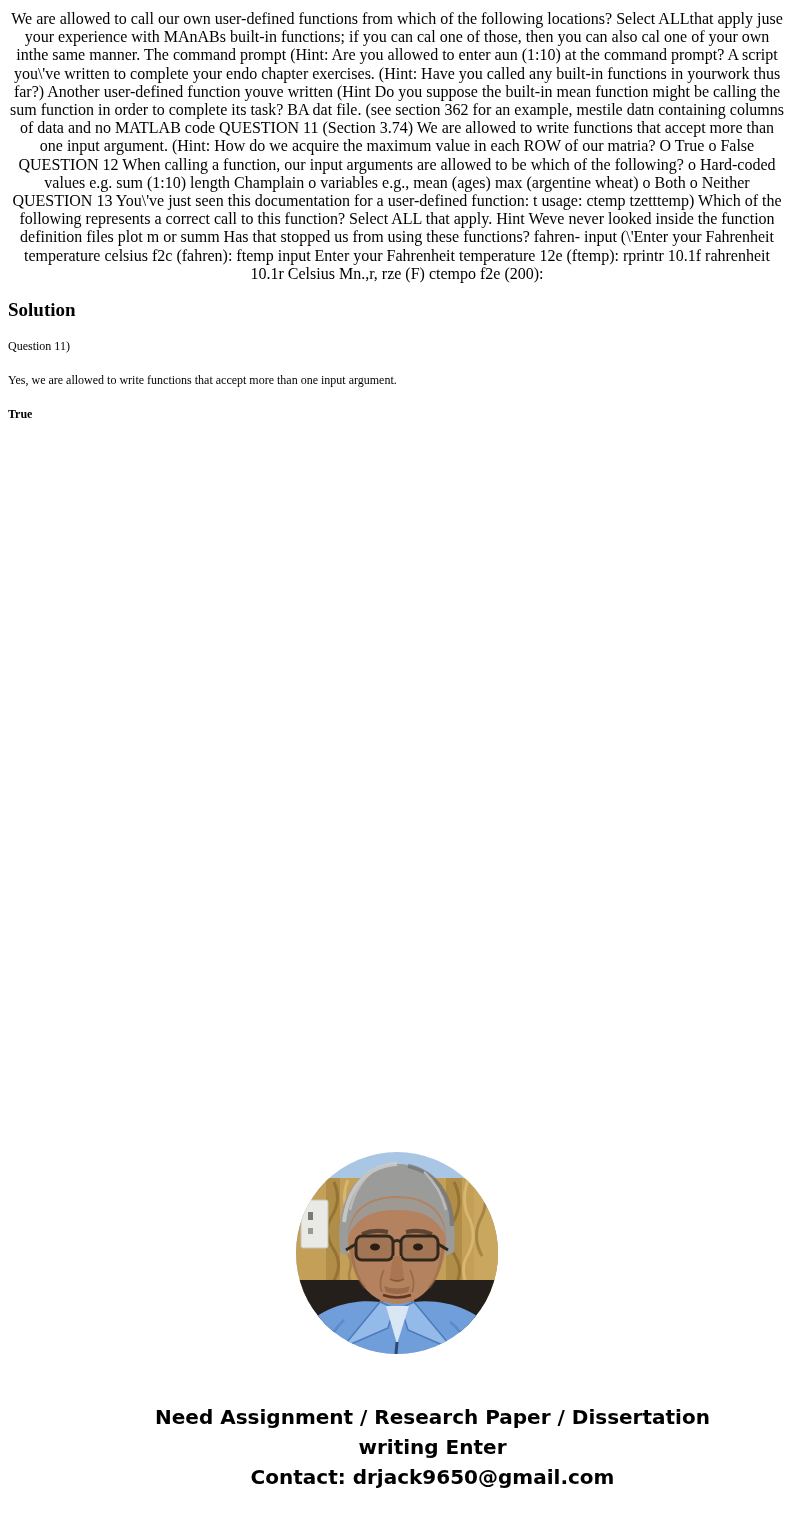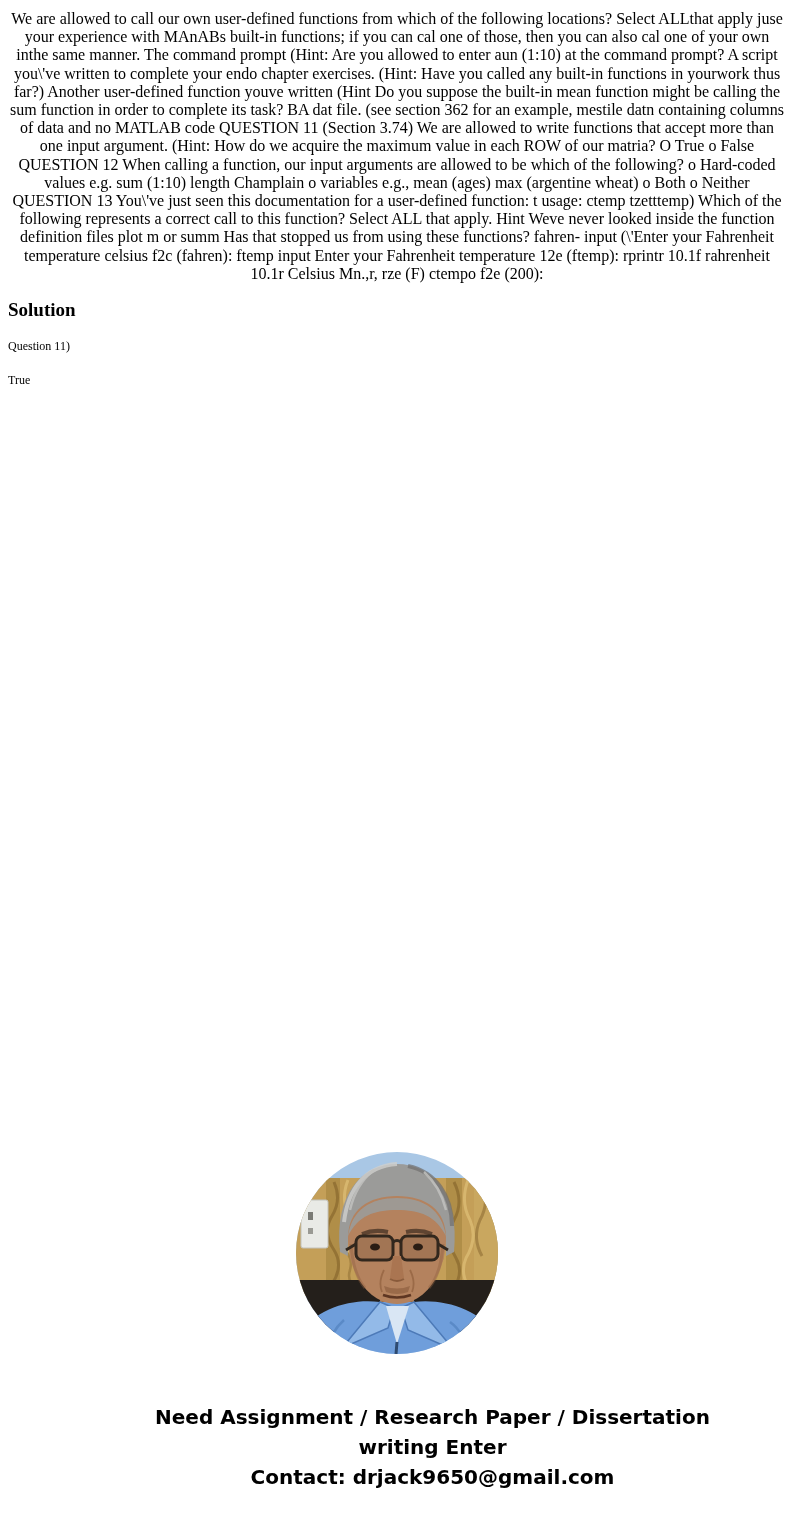--- a/index.html
+++ b/index.html
@@ -22,21 +22,21 @@
     font-size: 19px;
     line-height: 22px;
     font-weight: bold;
     font-family: "Liberation Serif", serif;
   }
   .sol-p {
     margin: 16px 8px 0 8px;
     font-size: 12px;
     line-height: 18.2px;
   }
-  .bold-p { font-weight: normal; }
+  .bold-p { font-weight: bold; }
   .avatar-wrap {
     position: absolute;
     left: 296px;
     top: 1152px;
     width: 202px;
     height: 202px;
   }
   .avatar-wrap svg { display: block; width: 202px; height: 202px; }
   .footer-banner {
     position: absolute;
@@ -56,20 +56,21 @@
 <body>
 
 <main>
 
   <p class="question-text">We are allowed to call our own user-defined functions from which of the following locations? Select ALLthat apply juse your experience with MAnABs built-in functions; if you can cal one of those, then you can also cal one of your own inthe same manner. The command prompt (Hint: Are you allowed to enter aun (1:10) at the command prompt? A script you\'ve written to complete your endo chapter exercises. (Hint: Have you called any built-in functions in yourwork thus far?) Another user-defined function youve written (Hint Do you suppose the built-in mean function might be calling the sum function in order to complete its task? BA dat file. (see section 362 for an example, mestile datn containing columns of data and no MATLAB code QUESTION 11 (Section 3.74) We are allowed to write functions that accept more than one input argument. (Hint: How do we acquire the maximum value in each ROW of our matria? O True o False QUESTION 12 When calling a function, our input arguments are allowed to be which of the following? o Hard-coded values e.g. sum (1:10) length Champlain o variables e.g., mean (ages) max (argentine wheat) o Both o Neither QUESTION 13 You\'ve just seen this documentation for a user-defined function: t usage: ctemp tzetttemp) Which of the following represents a correct call to this function? Select ALL that apply. Hint Weve never looked inside the function definition files plot m or summ Has that stopped us from using these functions? fahren- input (\'Enter your Fahrenheit temperature celsius f2c (fahren): ftemp input Enter your Fahrenheit temperature 12e (ftemp): rprintr 10.1f rahrenheit 10.1r Celsius Mn.,r, rze (F) ctempo f2e (200):</p>
 
   <h3 class="solution-heading">Solution</h3>
 
   <p class="sol-p">Question 11)</p>
 
+  <p class="sol-p">Yes, we are allowed to write functions that accept more than one input argument.</p>
 
   <p class="sol-p bold-p">True</p>
 
   <div class="avatar-wrap">
     <svg viewBox="0 0 202 202" aria-hidden="true">
       <defs>
         <clipPath id="avclip">
             <circle cx="101" cy="101" r="101"></circle>
           </clipPath>
       </defs>

